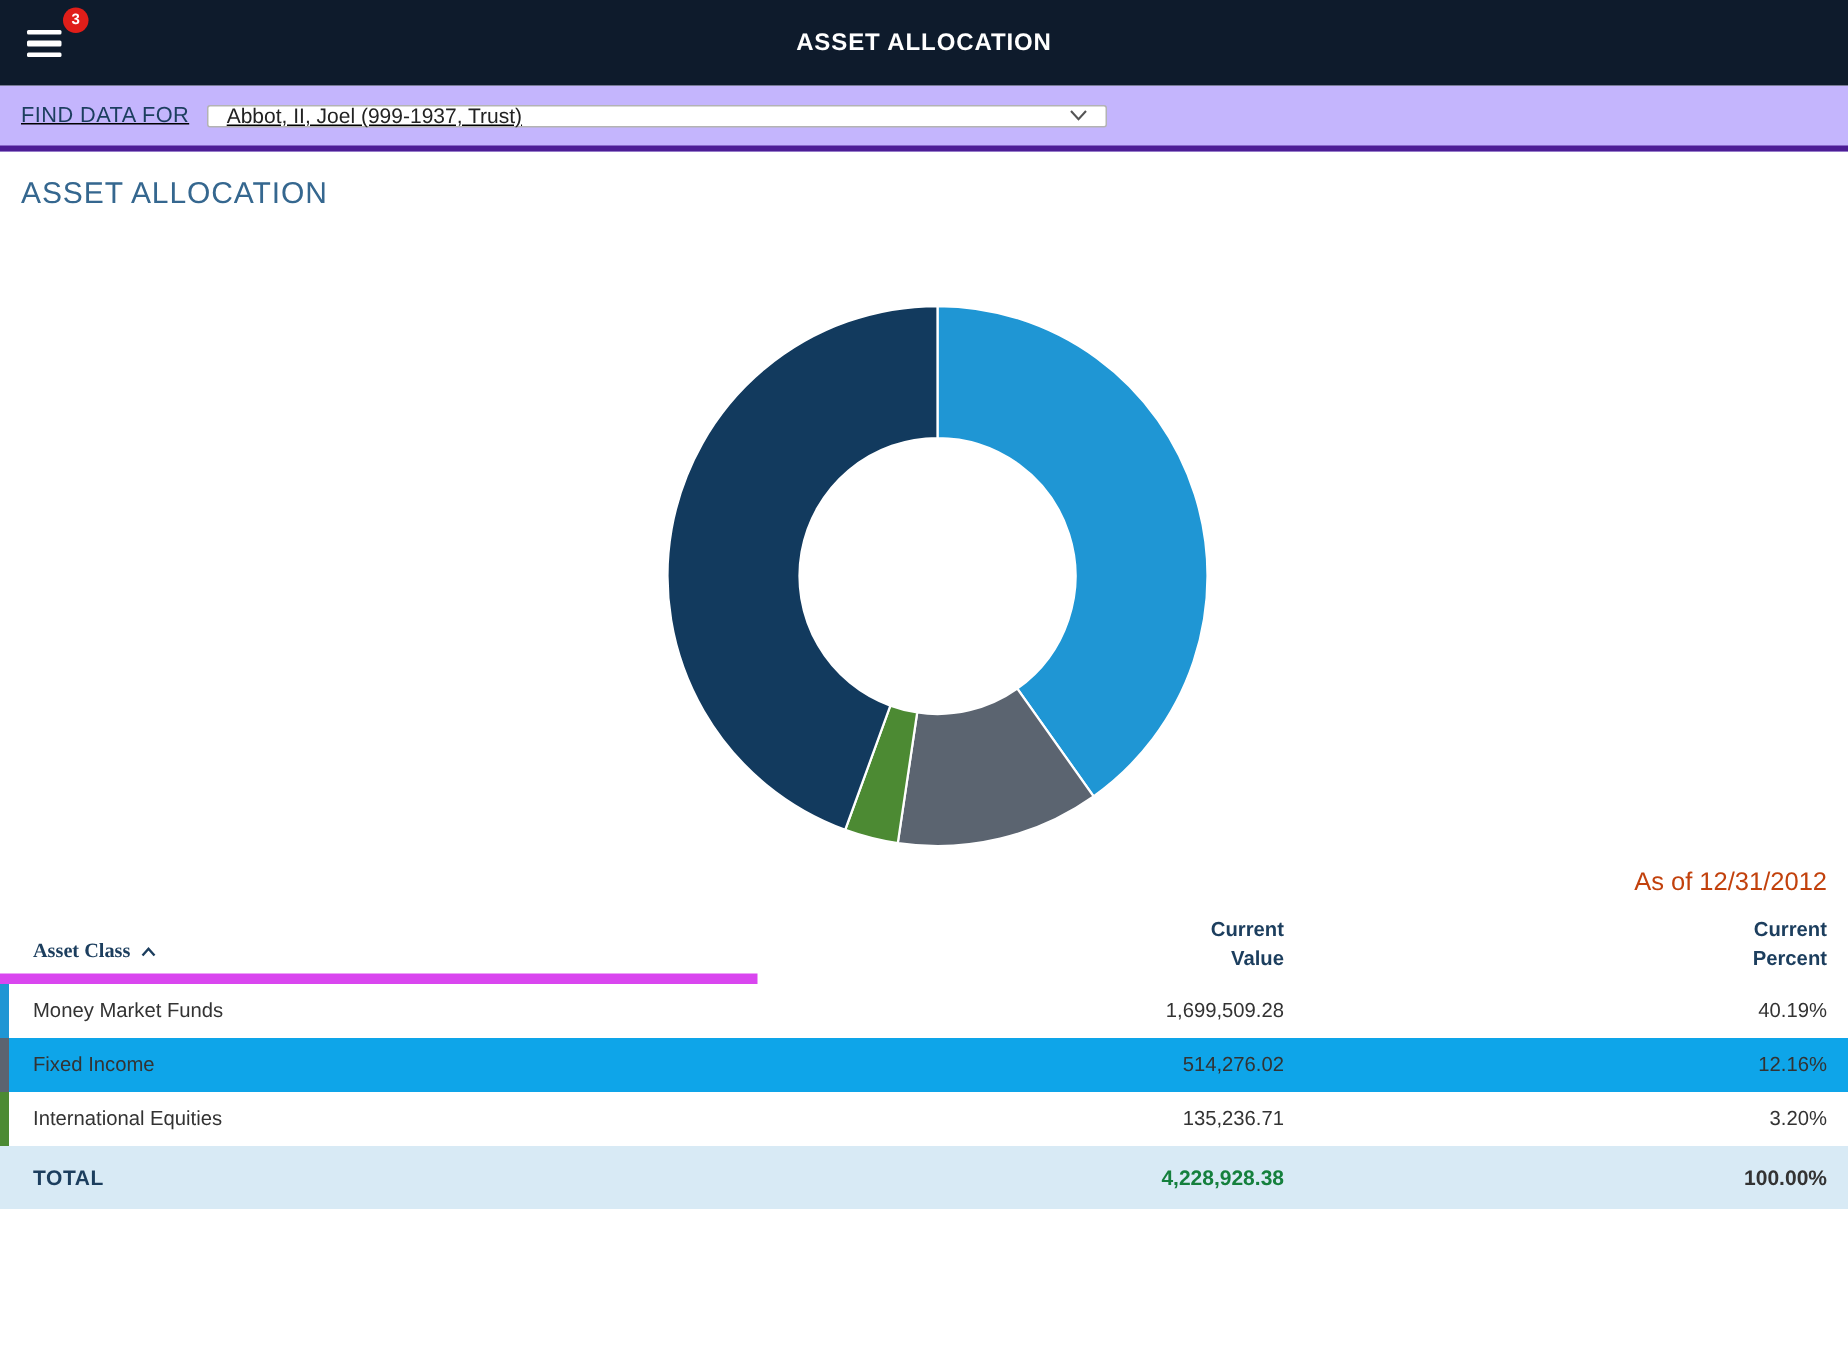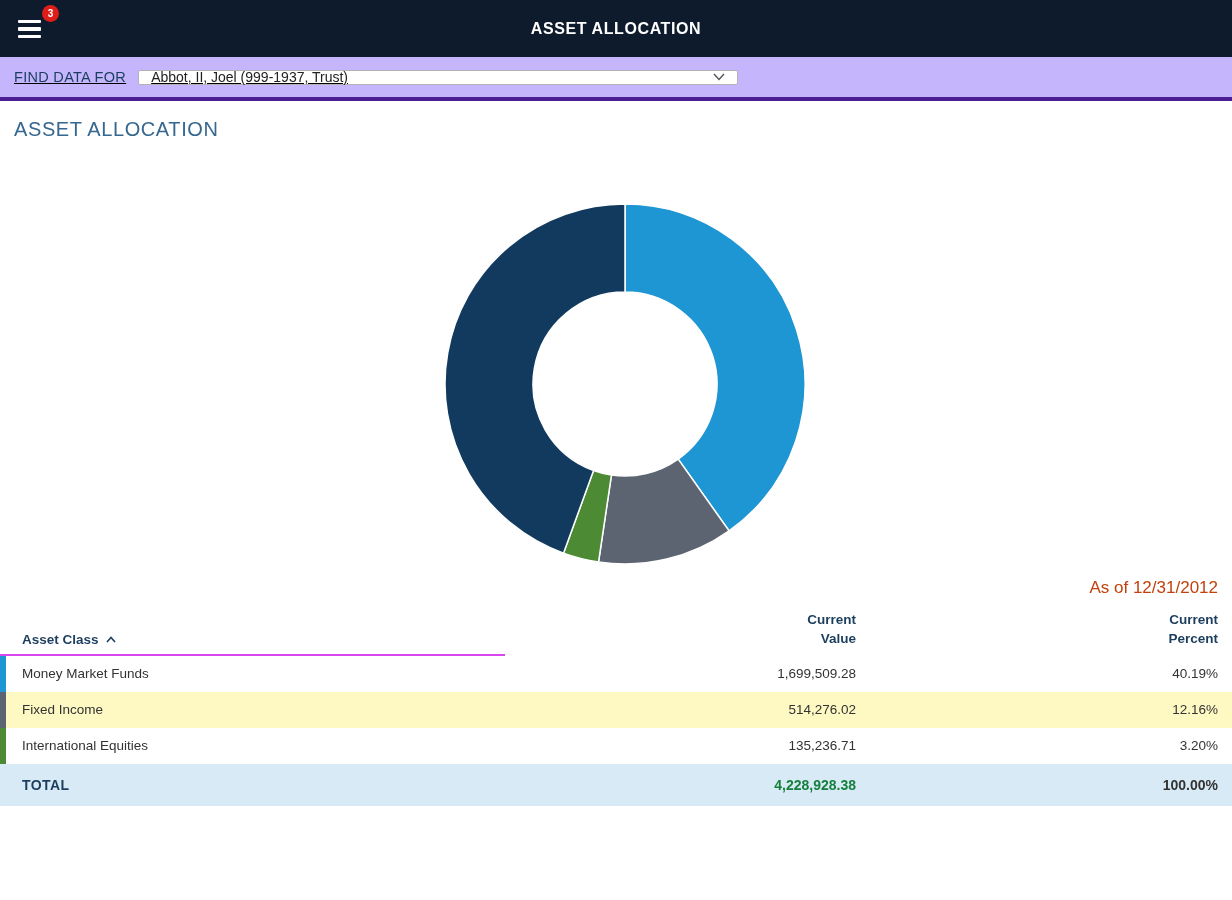--- a/index.html
+++ b/index.html
@@ -36,28 +36,28 @@
   .chart-wrap { margin-top: 61px; display: flex; justify-content: center; }
   .chart-wrap svg { margin-left: 18px; }
 
   .asof { margin: 12px 14px 0 0; text-align: right; font-size: 17px; color: #c2410c; }
 
   
   .tbl { margin-top: 6px; width: 1232px; font-size: 13.5px; }
   .hdr-row, .data-row, .total-row { display: grid; grid-template-columns: 505px 351px 376px; }
   .hdr-row { height: 52px; color: #1c3e5e; font-weight: bold; }
   .hdr-cell { display: flex; align-items: flex-end; padding-bottom: 7px; }
-  .hdr-cell.first { padding-left: 22px; border-bottom: 2px solid #d946ef; gap: 7px; }
+  .hdr-cell.first { padding-left: 22px; border-bottom: 7px solid #d946ef; gap: 7px; font-family: Liberation Serif, serif; }
   .hdr-cell.num { justify-content: flex-end; text-align: right; white-space: pre-line;
     line-height: 1.45; }
   .hdr-cell.pct { padding-right: 14px; }
   .caret-up { width: 10px; height: 7px; margin-bottom: 4px; }
 
   .data-row { position: relative; height: 36px; line-height: 36px; color: #333333; }
-  .data-row.alt { background: #fef9c3; }
+  .data-row.alt { background: #0ea5e9; }
   .marker { position: absolute; left: 0; top: 0; width: 6px; height: 36px; }
   .cell-name { padding-left: 22px; }
   .cell-val { text-align: right; }
   .cell-pct { text-align: right; padding-right: 14px; }
 
   .total-row { height: 42px; line-height: 42px; background: #d8eaf5;
     font-weight: bold; font-size: 14px; }
   .total-label { padding-left: 22px; color: #1c3e5e; letter-spacing: 0.4px; }
   .total-val { text-align: right; color: #15803d; }
   .total-pct { text-align: right; padding-right: 14px; color: #333333; }

